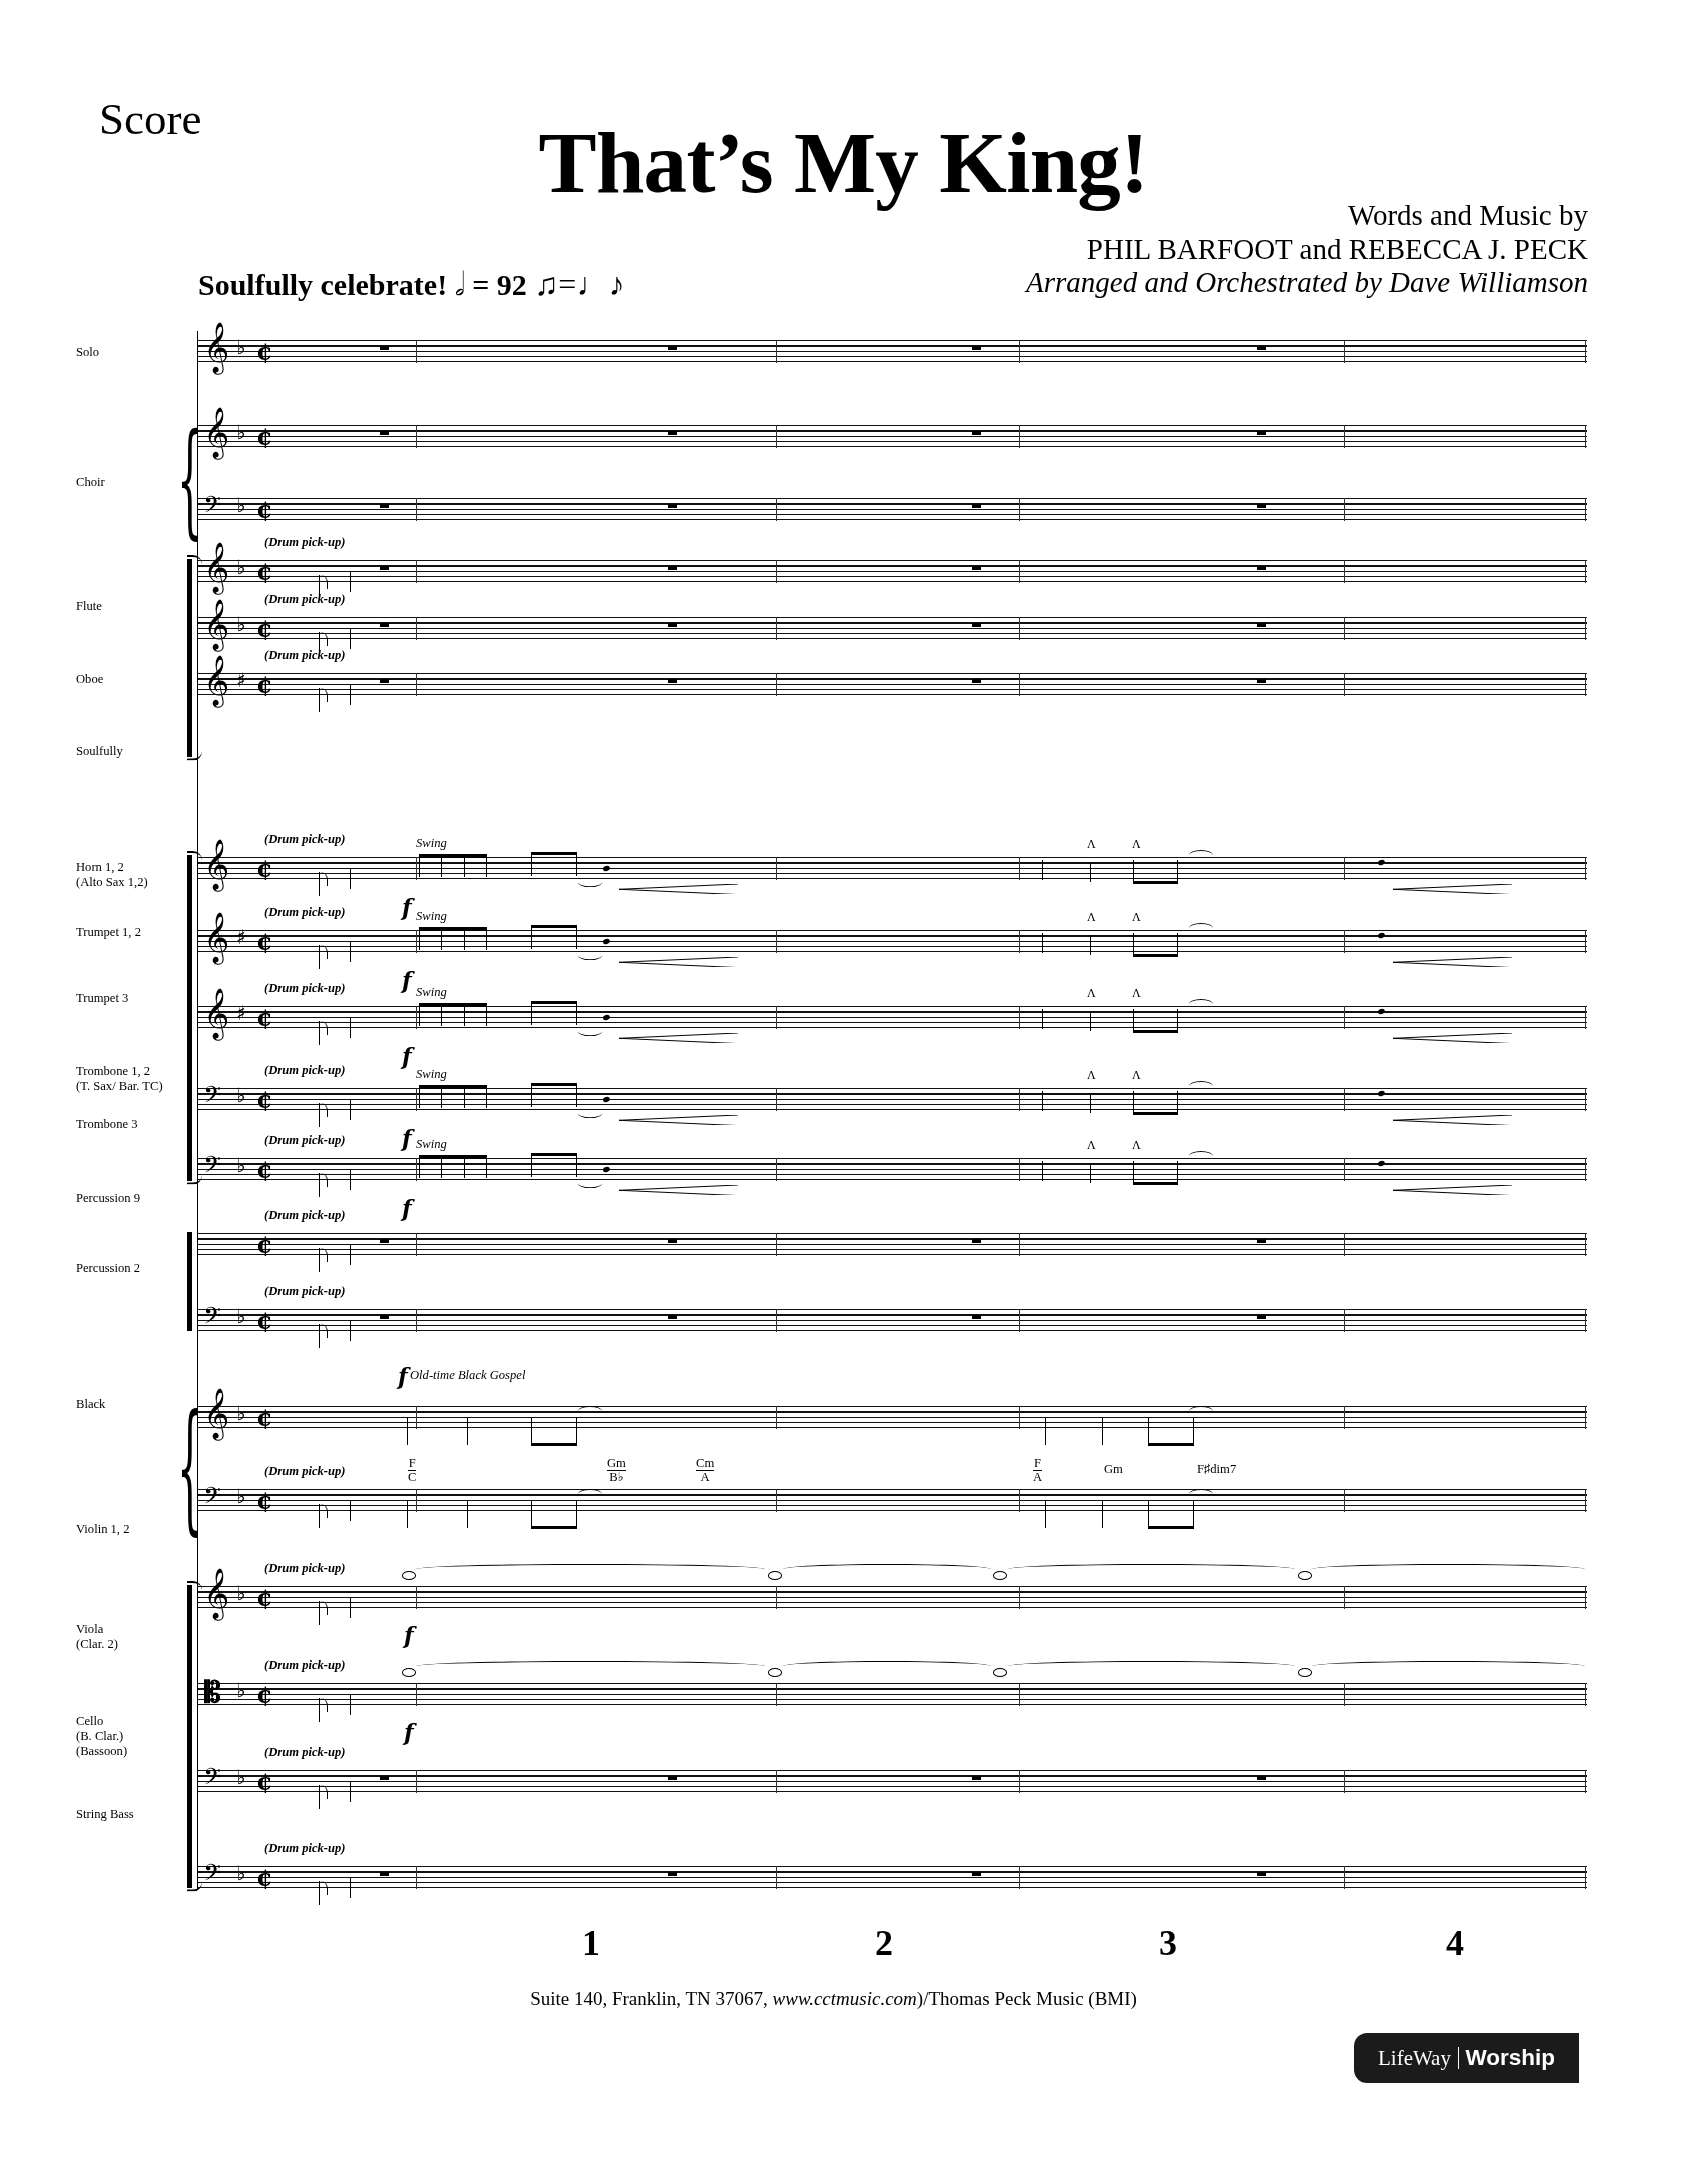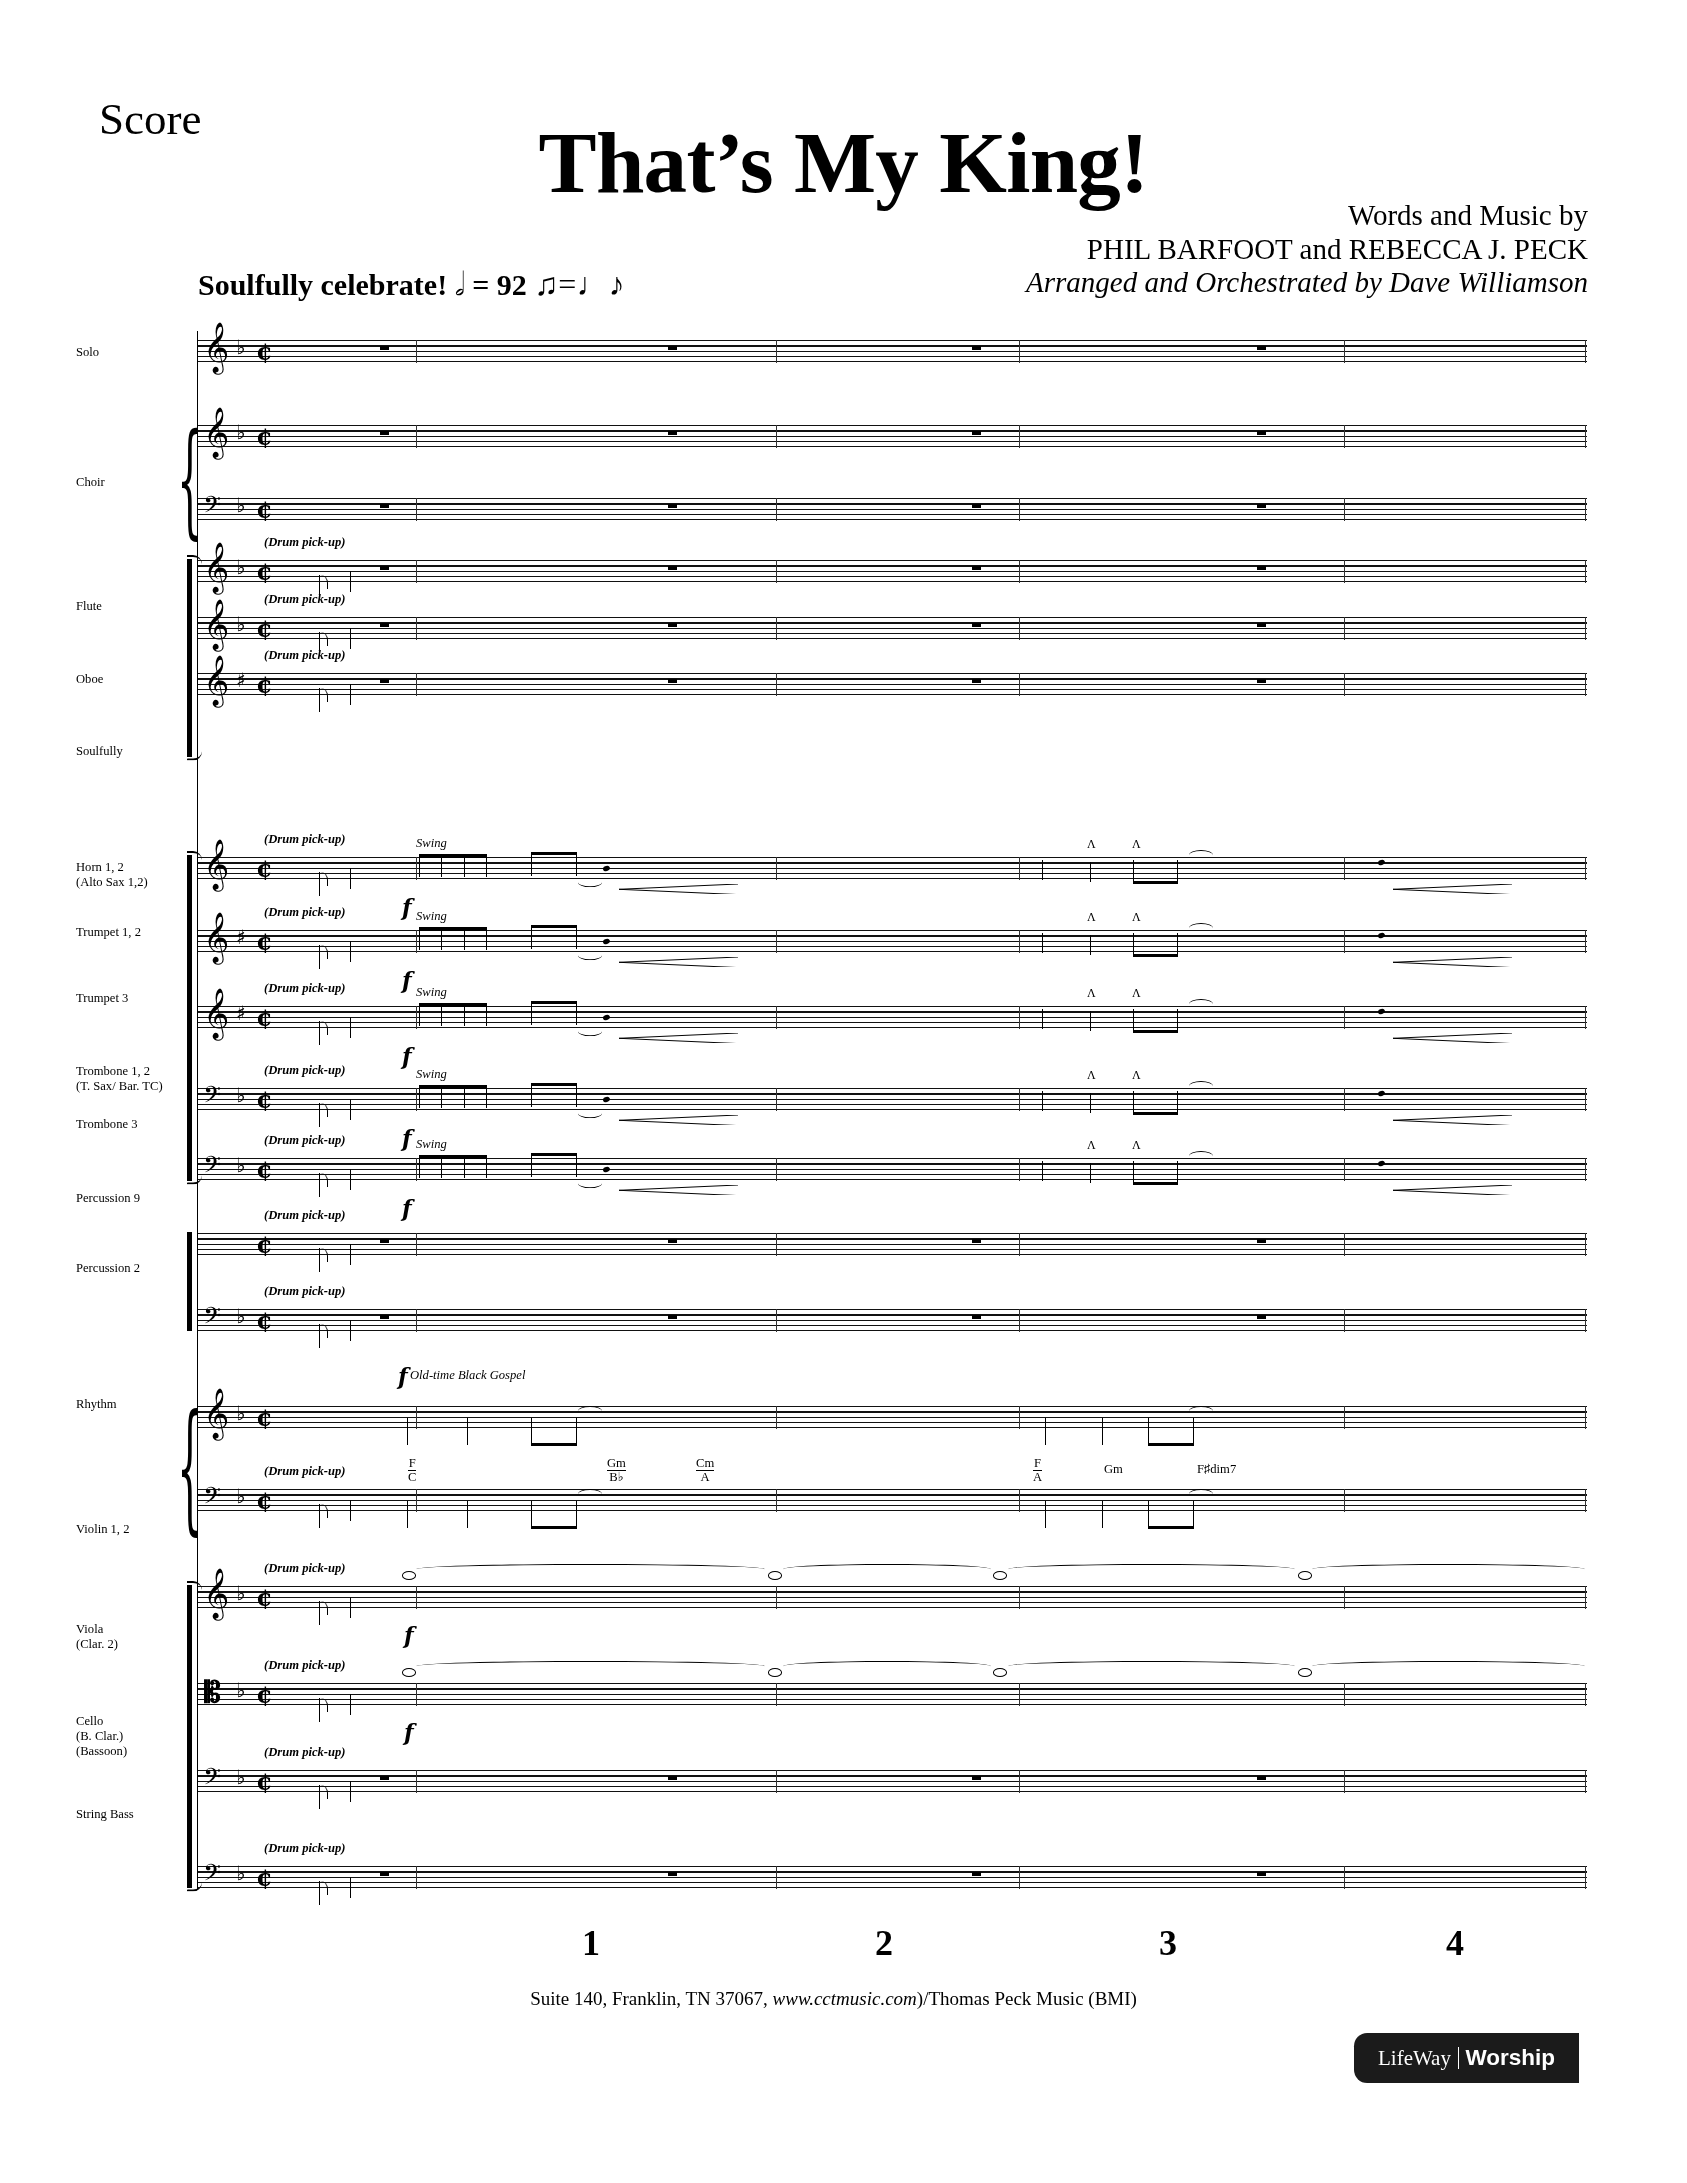--- a/index.html
+++ b/index.html
@@ -96,21 +96,21 @@
 <div class="abs inst" style="top:744px">Soulfully</div>
 <div class="abs inst" style="top:860px">Horn 1, 2
 (Alto Sax 1,2)</div>
 <div class="abs inst" style="top:925px">Trumpet 1, 2</div>
 <div class="abs inst" style="top:991px">Trumpet 3</div>
 <div class="abs inst" style="top:1064px">Trombone 1, 2
 (T. Sax/ Bar. TC)</div>
 <div class="abs inst" style="top:1117px">Trombone 3</div>
 <div class="abs inst" style="top:1191px">Percussion 9</div>
 <div class="abs inst" style="top:1261px">Percussion 2</div>
-<div class="abs inst" style="top:1397px">Rhythm</div>
+<div class="abs inst" style="top:1397px">Black</div>
 <div class="abs inst" style="top:1522px">Violin 1, 2</div>
 <div class="abs inst" style="top:1622px">Viola
 (Clar. 2)</div>
 <div class="abs inst" style="top:1714px">Cello
 (B. Clar.)
 (Bassoon)</div>
 <div class="abs inst" style="top:1807px">String Bass</div>
 
 <div id="staves">
     <div class="staff" style="top: 340px;">

